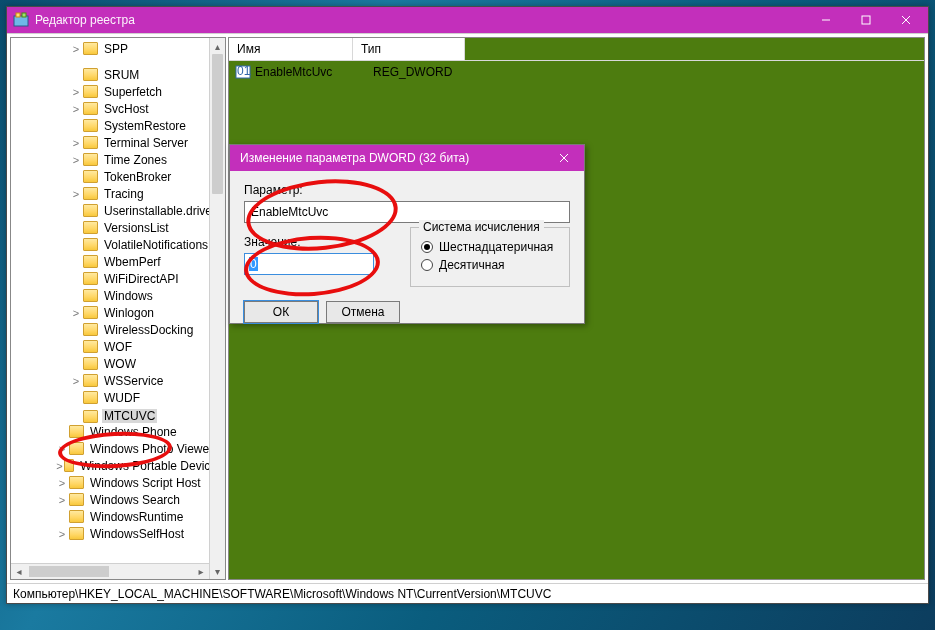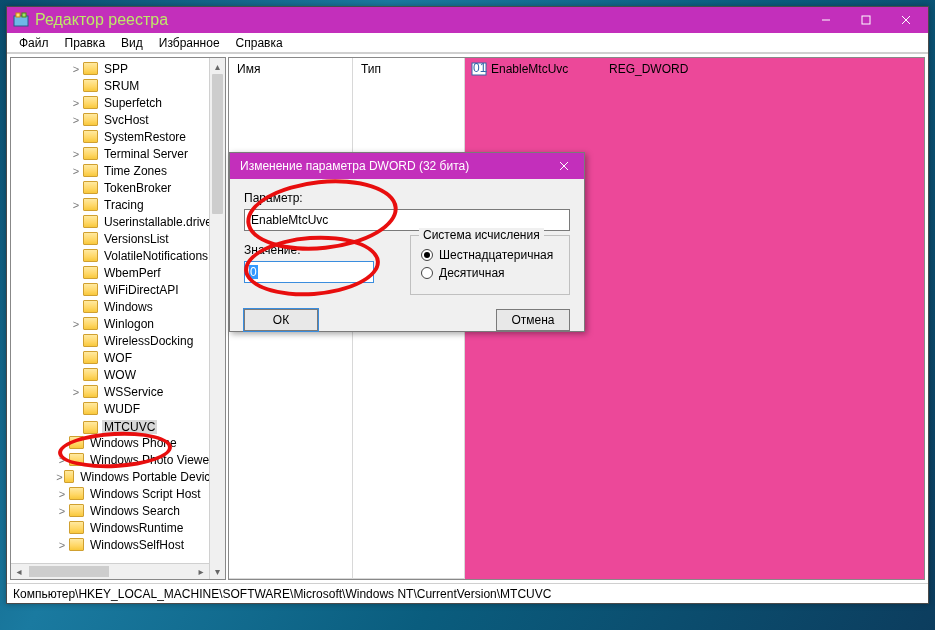--- a/index.html
+++ b/index.html
@@ -1,69 +1,69 @@
 <!DOCTYPE html>
 <html><head>
 <meta charset="utf-8">
 <style>
   *{box-sizing:border-box;margin:0;padding:0;font-family:"Segoe UI",Tahoma,sans-serif;font-size:12px;color:#000}
   body{background:linear-gradient(120deg,#0a4d6e 0%,#1a7aa0 30%,#0a5d7e 60%,#0c3d5e 100%);width:935px;height:630px;position:relative;overflow:hidden}
   .win{position:absolute;left:6px;top:6px;width:923px;height:598px;background:#fff;border:1px solid #4a4a4a;box-shadow:0 0 6px rgba(0,0,0,.3);display:flex;flex-direction:column}
   .titlebar{height:26px;background:#c32fbb;display:flex;align-items:center;padding:0 2px 0 6px}
   .titlebar .icon{width:16px;height:16px;margin-right:6px}
-  .titlebar .title{color:#bef264;flex:1;font-size:16px;opacity:.95}
+  .titlebar .title{color:#ffffff;flex:1;font-size:12px;opacity:.95}
   .wbtns{display:flex;gap:0}
   .wbtn{width:40px;height:24px;display:flex;align-items:center;justify-content:center}
   .wbtn svg{stroke:#fff;stroke-width:1}
   .menubar{height:20px;display:flex;align-items:center;padding:0 4px;border-bottom:1px solid #d0d0d0}
   .menubar span{padding:2px 8px}
   .content{flex:1;display:flex;border-top:1px solid #d0d0d0;min-height:0}
   .tree{width:216px;border:1px solid #888;margin:3px 1px 3px 3px;overflow:auto;position:relative;background:#fff}
   .tree-inner{padding:2px 0 2px 2px}
   .node{display:flex;align-items:center;height:17px;white-space:nowrap}
   .tw{width:14px;display:inline-flex;justify-content:center;color:#7a7a7a;font-size:11px}
   .folder{width:15px;height:13px;background:linear-gradient(180deg,#ffe9a0 0%,#ffd766 60%,#f8c83c 100%);border:1px solid #d0a030;border-radius:1px;margin-right:4px;display:inline-block}
   .node .lbl{padding:0 2px}
   .node.sel .lbl{background:#d8d8d8}
-  .listpane{flex:1;border:1px solid #888;margin:3px 3px 3px 1px;display:flex;min-width:0;background:#ec4899}
+  .listpane{flex:1;border:1px solid #888;margin:3px 3px 3px 1px;display:flex;flex-direction:column;min-width:0;background:#4d7c0f}
   .cols{display:flex;border-bottom:1px solid #d8d8d8}
   .col{padding:4px 8px;border-right:1px solid #d8d8d8;background:#fff}
   .rows{padding:2px 0}
   .row{display:flex;align-items:center;height:18px}
   .ic{width:16px;height:16px;margin:0 4px 0 6px}
   .c1{width:118px}
   .c2{width:112px}
   .c3{flex:1}
   .status{height:20px;border-top:1px solid #d0d0d0;padding:2px 6px;font-size:12px;display:flex;align-items:center}
   
   .sbv{position:absolute;right:0;top:0;width:16px;height:100%;background:#f0f0f0;border-left:1px solid #d0d0d0}
   .sbv .up,.sbv .dn{height:16px;display:flex;align-items:center;justify-content:center;font-size:10px;color:#666}
   .sbv .thumb{position:absolute;left:2px;right:2px;top:16px;height:140px;background:#cdcdcd;border-radius:1px}
   .sbh{height:16px;background:#f0f0f0;border-top:1px solid #d0d0d0;display:flex}
   .sbh .l,.sbh .r{width:16px;display:flex;align-items:center;justify-content:center;color:#666;font-size:10px}
   .sbh .tr{flex:1;position:relative}
   .sbh .th{position:absolute;top:2px;bottom:2px;left:2px;width:80px;background:#cdcdcd}
   
-  .dlg{position:absolute;left:229px;top:152px;width:356px;background:#f0f0f0;border:1px solid #7a7a7a;box-shadow:2px 2px 6px rgba(0,0,0,.35)}
+  .dlg{position:absolute;left:229px;top:144px;width:356px;background:#f0f0f0;border:1px solid #7a7a7a;box-shadow:2px 2px 6px rgba(0,0,0,.35)}
   .dlg .tb{height:26px;background:#c32fbb;display:flex;align-items:center;padding:0 0 0 10px}
   .dlg .tb .t{color:#fff;flex:1;font-size:12px}
   .dlg .tb .x{width:40px;height:26px;display:flex;align-items:center;justify-content:center}
   .dlg .body{padding:12px 14px 0}
   .lblf{margin-bottom:4px}
   .ro{width:326px;height:22px;border:1px solid #7a7a7a;background:#fff;padding:2px 6px;display:flex;align-items:center}
   .midrow{display:flex;margin-top:12px;gap:16px}
   .valcol{flex:0 0 150px}
   .valin{width:130px;height:22px;border:1px solid #3a8dde;background:#fff;padding:0 4px;display:flex;align-items:center}
   .valin .seltxt{background:#3399ff;color:#fff;padding:0 1px}
   .grp{flex:1;border:1px solid #c0c0c0;padding:8px 10px 10px;position:relative;margin-top:-8px}
   .grp .leg{position:absolute;top:-8px;left:8px;background:#f0f0f0;padding:0 4px}
   .rrow{display:flex;align-items:center;margin:4px 0}
   .radio{width:12px;height:12px;border:1px solid #444;border-radius:50%;margin-right:6px;display:inline-flex;align-items:center;justify-content:center;background:#fff}
   .radio.checked::after{content:"";width:6px;height:6px;background:#000;border-radius:50%}
-  .dbtns{display:flex;justify-content:space-between;gap:8px;margin-top:14px}
+  .dbtns{display:flex;justify-content:flex-start;gap:8px;margin-top:14px}
   .btn{width:74px;height:22px;border:1px solid #7a7a7a;background:#e8e8e8;display:flex;align-items:center;justify-content:center}
   .btn.def{outline:1px solid #3a8dde}
   
   .ring{position:absolute;border:4px solid #e80e0e;border-radius:50%;pointer-events:none}
 </style>
 </head>
 <body>
 
 <div class="win">
   <div class="titlebar">
@@ -85,36 +85,29 @@
           </svg>
         </div>
       <div class="wbtn">
           <svg width="10" height="10">
             <line x1="1" y1="1" x2="9" y2="9"></line>
             <line x1="9" y1="1" x2="1" y2="9"></line>
           </svg>
         </div>
     </div>
   </div>
-  <div class="menubar">
-    <span>Файл</span>
-    <span>Правка</span>
-    <span>Вид</span>
-    <span>Избранное</span>
-    <span>Справка</span>
-  </div>
   <div class="content">
     <div class="tree">
       <div class="tree-inner" id="tree-body">
           <div class="node" style="padding-left: 56px;">
             <span class="tw">&gt;</span>
             <span class="folder"></span>
             <span class="lbl">SPP</span>
           </div>
-          <div class="node" style="padding-left: 56px;">
+          <div class="node" style="padding-left: 56px; margin-top: 9px;">
             <span class="tw"></span>
             <span class="folder"></span>
             <span class="lbl">SRUM</span>
           </div>
           <div class="node" style="padding-left: 56px;">
             <span class="tw">&gt;</span>
             <span class="folder"></span>
             <span class="lbl">Superfetch</span>
           </div>
           <div class="node" style="padding-left: 56px;">

